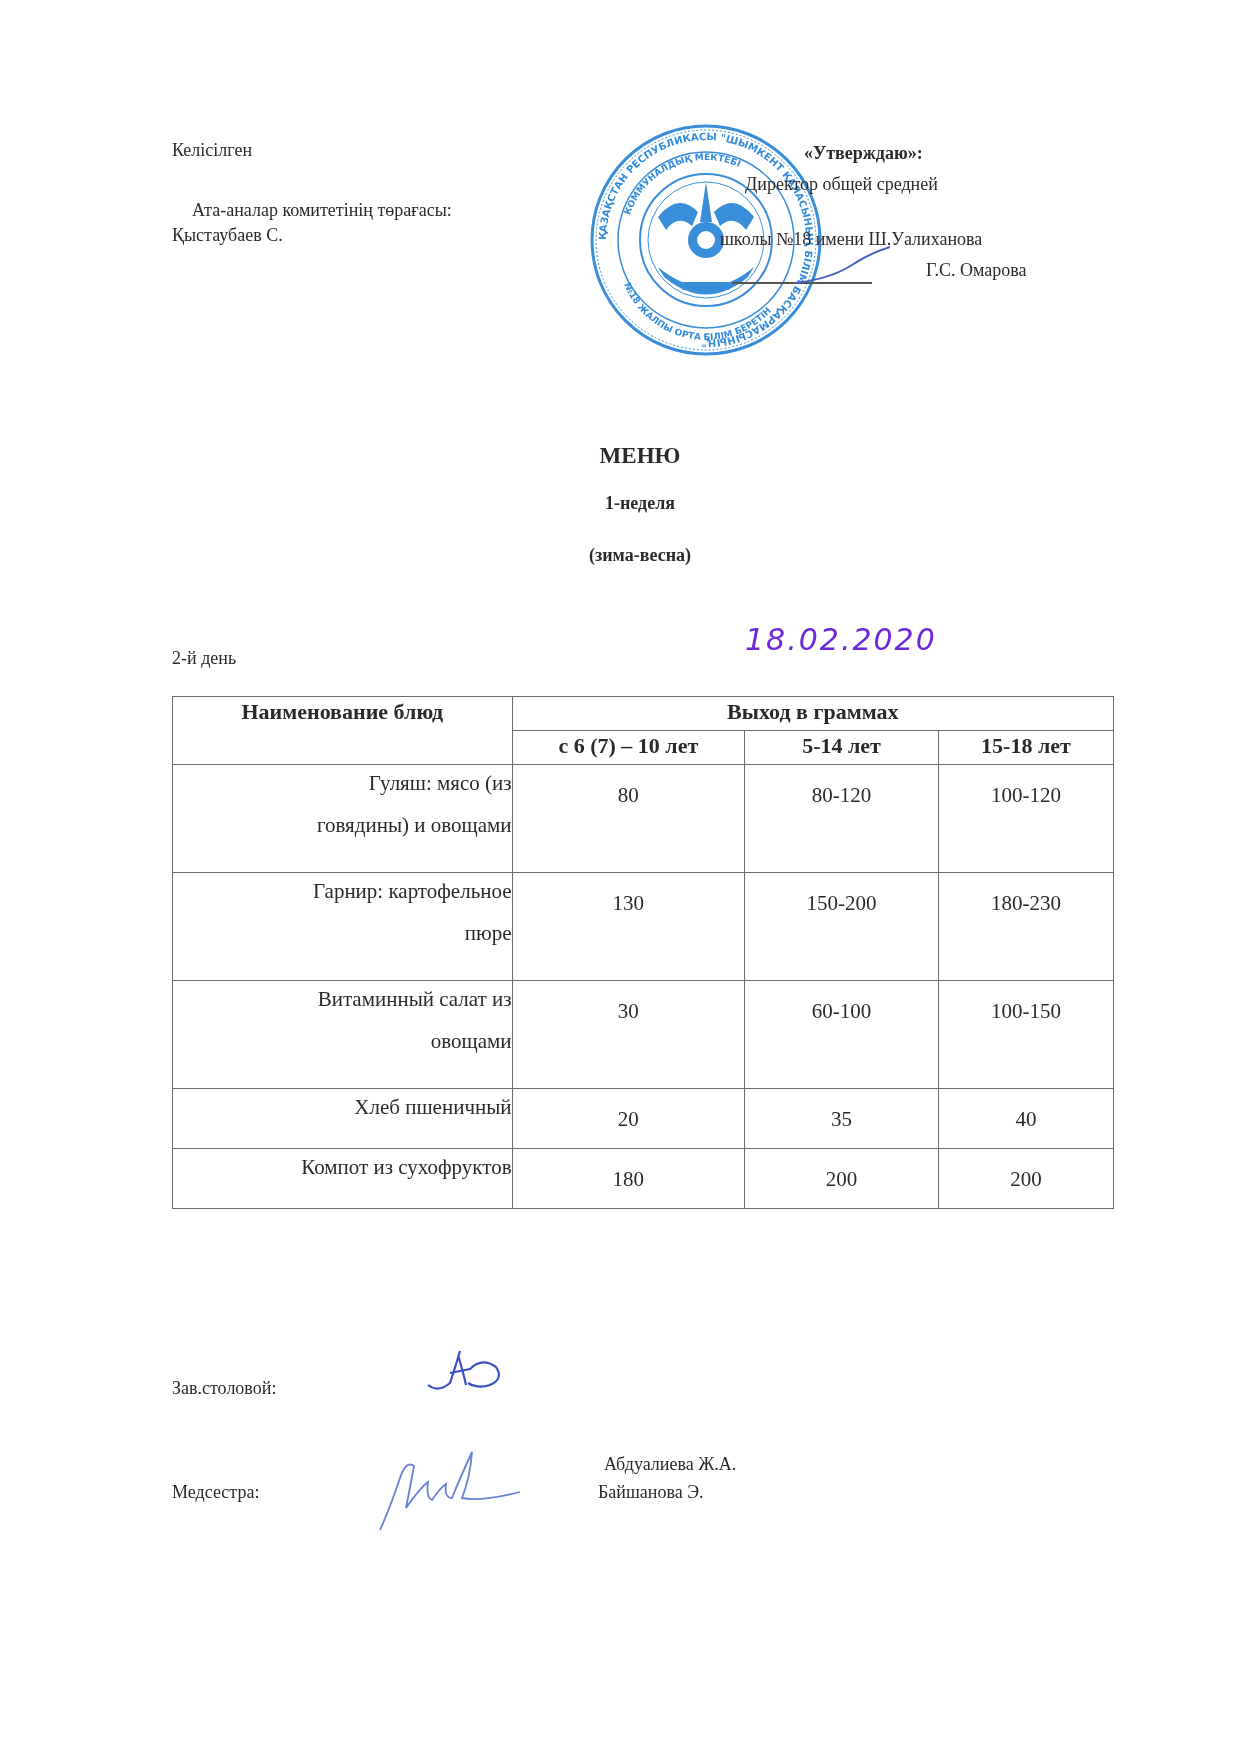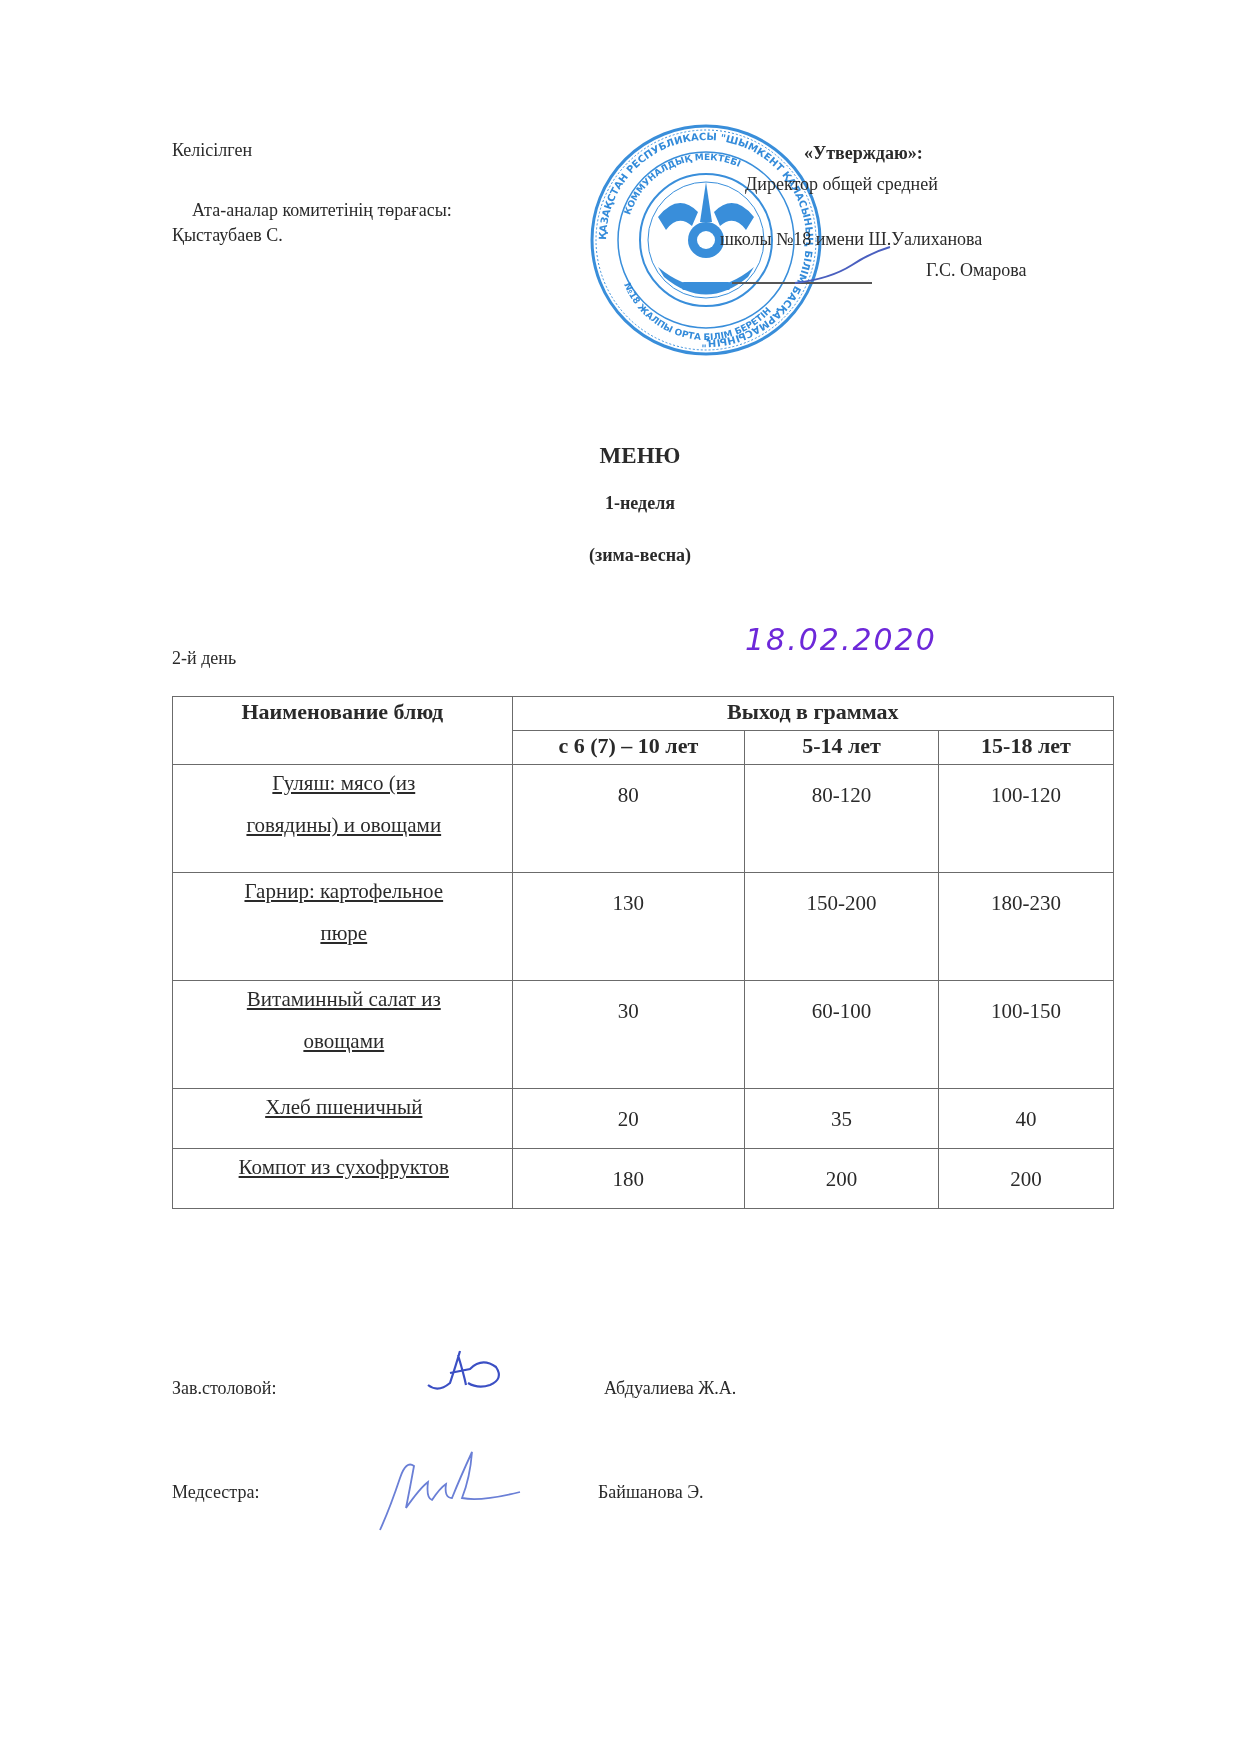--- a/index.html
+++ b/index.html
@@ -13,21 +13,21 @@
   #stamp { position: absolute; left: 588px; top: 122px; width: 236px; height: 236px; }
 
   
   .hand { font-family: "DejaVu Sans", sans-serif; font-style: italic; color: #6d28d9; }
 
   
   table.menu { position: absolute; left: 172px; top: 696px; width: 942px;
                border-collapse: collapse; font-size: 21px; }
   table.menu td, table.menu th { border: 1.5px solid #6b6b6b; padding: 0; vertical-align: top; }
   table.menu th { font-weight: bold; text-align: center; height: 33px; line-height: 30px; font-size: 22px; }
-  table.menu td.name { text-align: center; padding-left: 3px; line-height: 50px; padding-top: 0; text-decoration: underline; }
+  table.menu td.name { text-align: right; padding-left: 3px; line-height: 50px; padding-top: 0; }
   table.menu td.num { text-align: center; line-height: 40px; padding-top: 10px; }
   .row2 td { height: 97px; }
   .row1 td { height: 49px; }
   table.menu td.name span { display: block; line-height: 49px; }
   table.menu td.name span:first-child { line-height: 36px; }
 
   .sigline { position: absolute; height: 1.5px; background: #555; }
 </style>
 </head>
 <body>
@@ -145,19 +145,19 @@
     <td class="num">200</td>
     <td class="num">200</td>
   </tr>
 </tbody>
   </table>
 
 <div class="abs t21" style="left:172px; top:1378px;">Зав.столовой:</div>
 <svg class="abs" style="left:420px; top:1345px;" width="90" height="55">
   <path d="M8 40 Q18 48 30 38 Q36 20 40 6 M38 10 Q44 30 46 40 M30 28 Q40 26 50 24 Q62 12 76 22 Q84 34 70 40 Q58 44 48 38" fill="none" stroke="#3b4fc4" stroke-width="2.2"></path>
 </svg>
-<div class="abs t21" style="left:604px; top:1378px;">Абдуалиева Ж.А.</div>
+<div class="abs t21" style="left:604px; top:1454px;">Абдуалиева Ж.А.</div>
 
 <div class="abs t21" style="left:172px; top:1482px;">Медсестра:</div>
 <svg class="abs" style="left:370px; top:1448px;" width="160" height="90">
   <path d="M10 82 Q20 60 30 30 Q36 12 44 18 Q40 40 36 60 Q50 40 58 34 Q56 50 62 52 Q70 40 76 36 Q74 50 82 50 Q90 30 102 4 Q100 30 92 50 Q110 54 150 44" fill="none" stroke="#6a7fd6" stroke-width="1.8"></path>
 </svg>
 <div class="abs t21" style="left:598px; top:1482px;">Байшанова Э.</div>
 
 </body></html>

